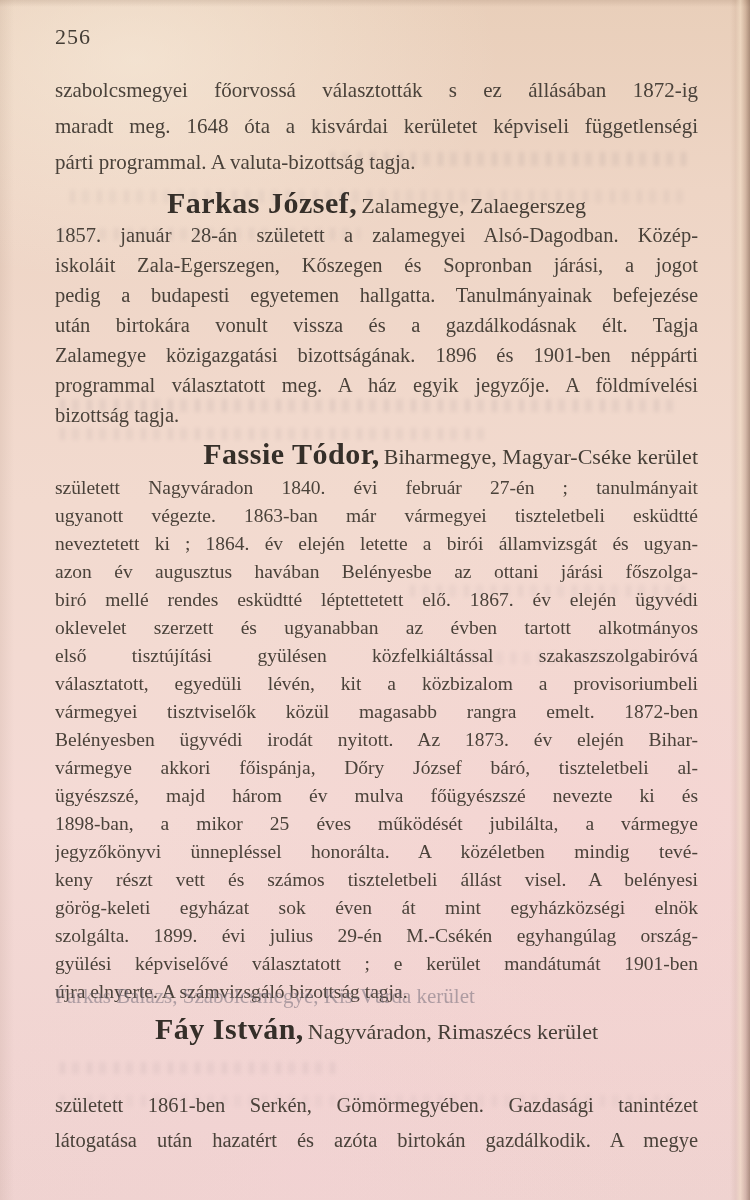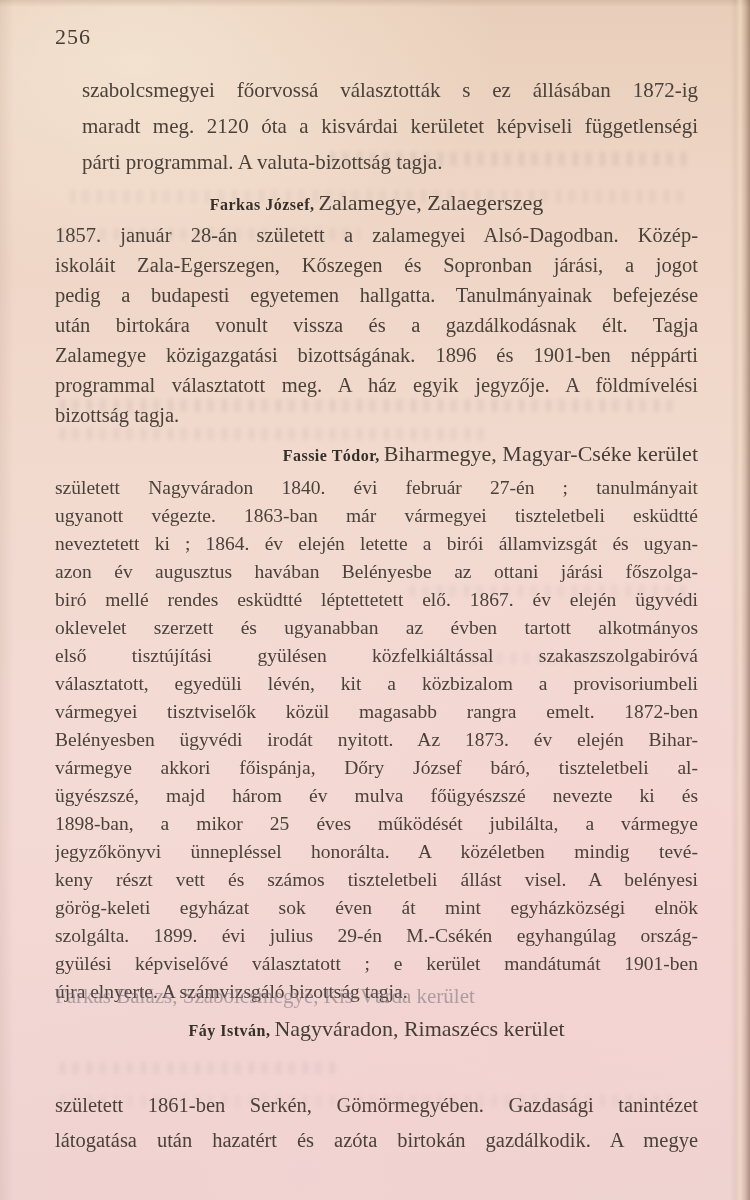--- a/index.html
+++ b/index.html
@@ -50,35 +50,35 @@
     text-align: justify;
     text-align-last: justify;
     -moz-text-align-last: justify;
     overflow: hidden;
     white-space: nowrap;
     color: #4a423a;
   }
   .pline.last { text-align-last: left; -moz-text-align-last: left; }
 
   .p1 { top: 72px;  font-size: 21px; }
-  .p1 .pline { height: 36px; line-height: 36px; margin-left: 27px; }
+  .p1 .pline { height: 36px; line-height: 36px; }
   .p2 { top: 220px; font-size: 20.5px; }
   .p2 .pline { height: 30px; line-height: 30px; }
   .p3 { top: 474px; font-size: 19.5px; }
   .p3 .pline { height: 28px; line-height: 28px; }
   .p4 { top: 1088px; font-size: 20.5px; }
   .p4 .pline { height: 35px; line-height: 35px; }
 
   .heading {
     position: absolute; left: 55px; width: 643px;
     text-align: center; line-height: 34px; height: 36px;
     white-space: nowrap; overflow: hidden;
   }
   .heading .hname {
-    font-weight: bold; font-size: 16px; color: #352f29; letter-spacing: 0.5px;
+    font-weight: bold; font-size: 30px; color: #352f29; letter-spacing: 0.5px;
   }
   .heading .hloc { font-size: 22px; color: #453e36; }
   .h1 { top: 186px; }
   .h2 { top: 437px; text-align: right; }
   .h3 { top: 1012px; }
 
   
   .ghost-stripe {
     position: absolute;
     background: repeating-linear-gradient(90deg,
@@ -99,21 +99,21 @@
 </style>
 </head>
 <body>
 
 <div class="page">
 
   <div class="page-number">256</div>
 
   <div class="textblock p1">
       <div class="pline">szabolcsmegyei főorvossá választották s ez állásában 1872-ig</div>
-      <div class="pline">maradt meg. 2120 óta a kisvárdai kerületet képviseli függetlenségi</div>
+      <div class="pline">maradt meg. 1648 óta a kisvárdai kerületet képviseli függetlenségi</div>
       <div class="pline last">párti programmal. A valuta-bizottság tagja.</div>
     </div>
 
   <div class="heading h1">
     <span class="hname">Farkas József,</span>
     <span class="hloc">Zalamegye, Zalaegerszeg</span>
   </div>
   <div class="textblock p2">
       <div class="pline">1857. január 28-án született a zalamegyei Alsó-Dagodban. Közép-</div>
       <div class="pline">iskoláit Zala-Egerszegen, Kőszegen és Sopronban járási, a jogot</div>

